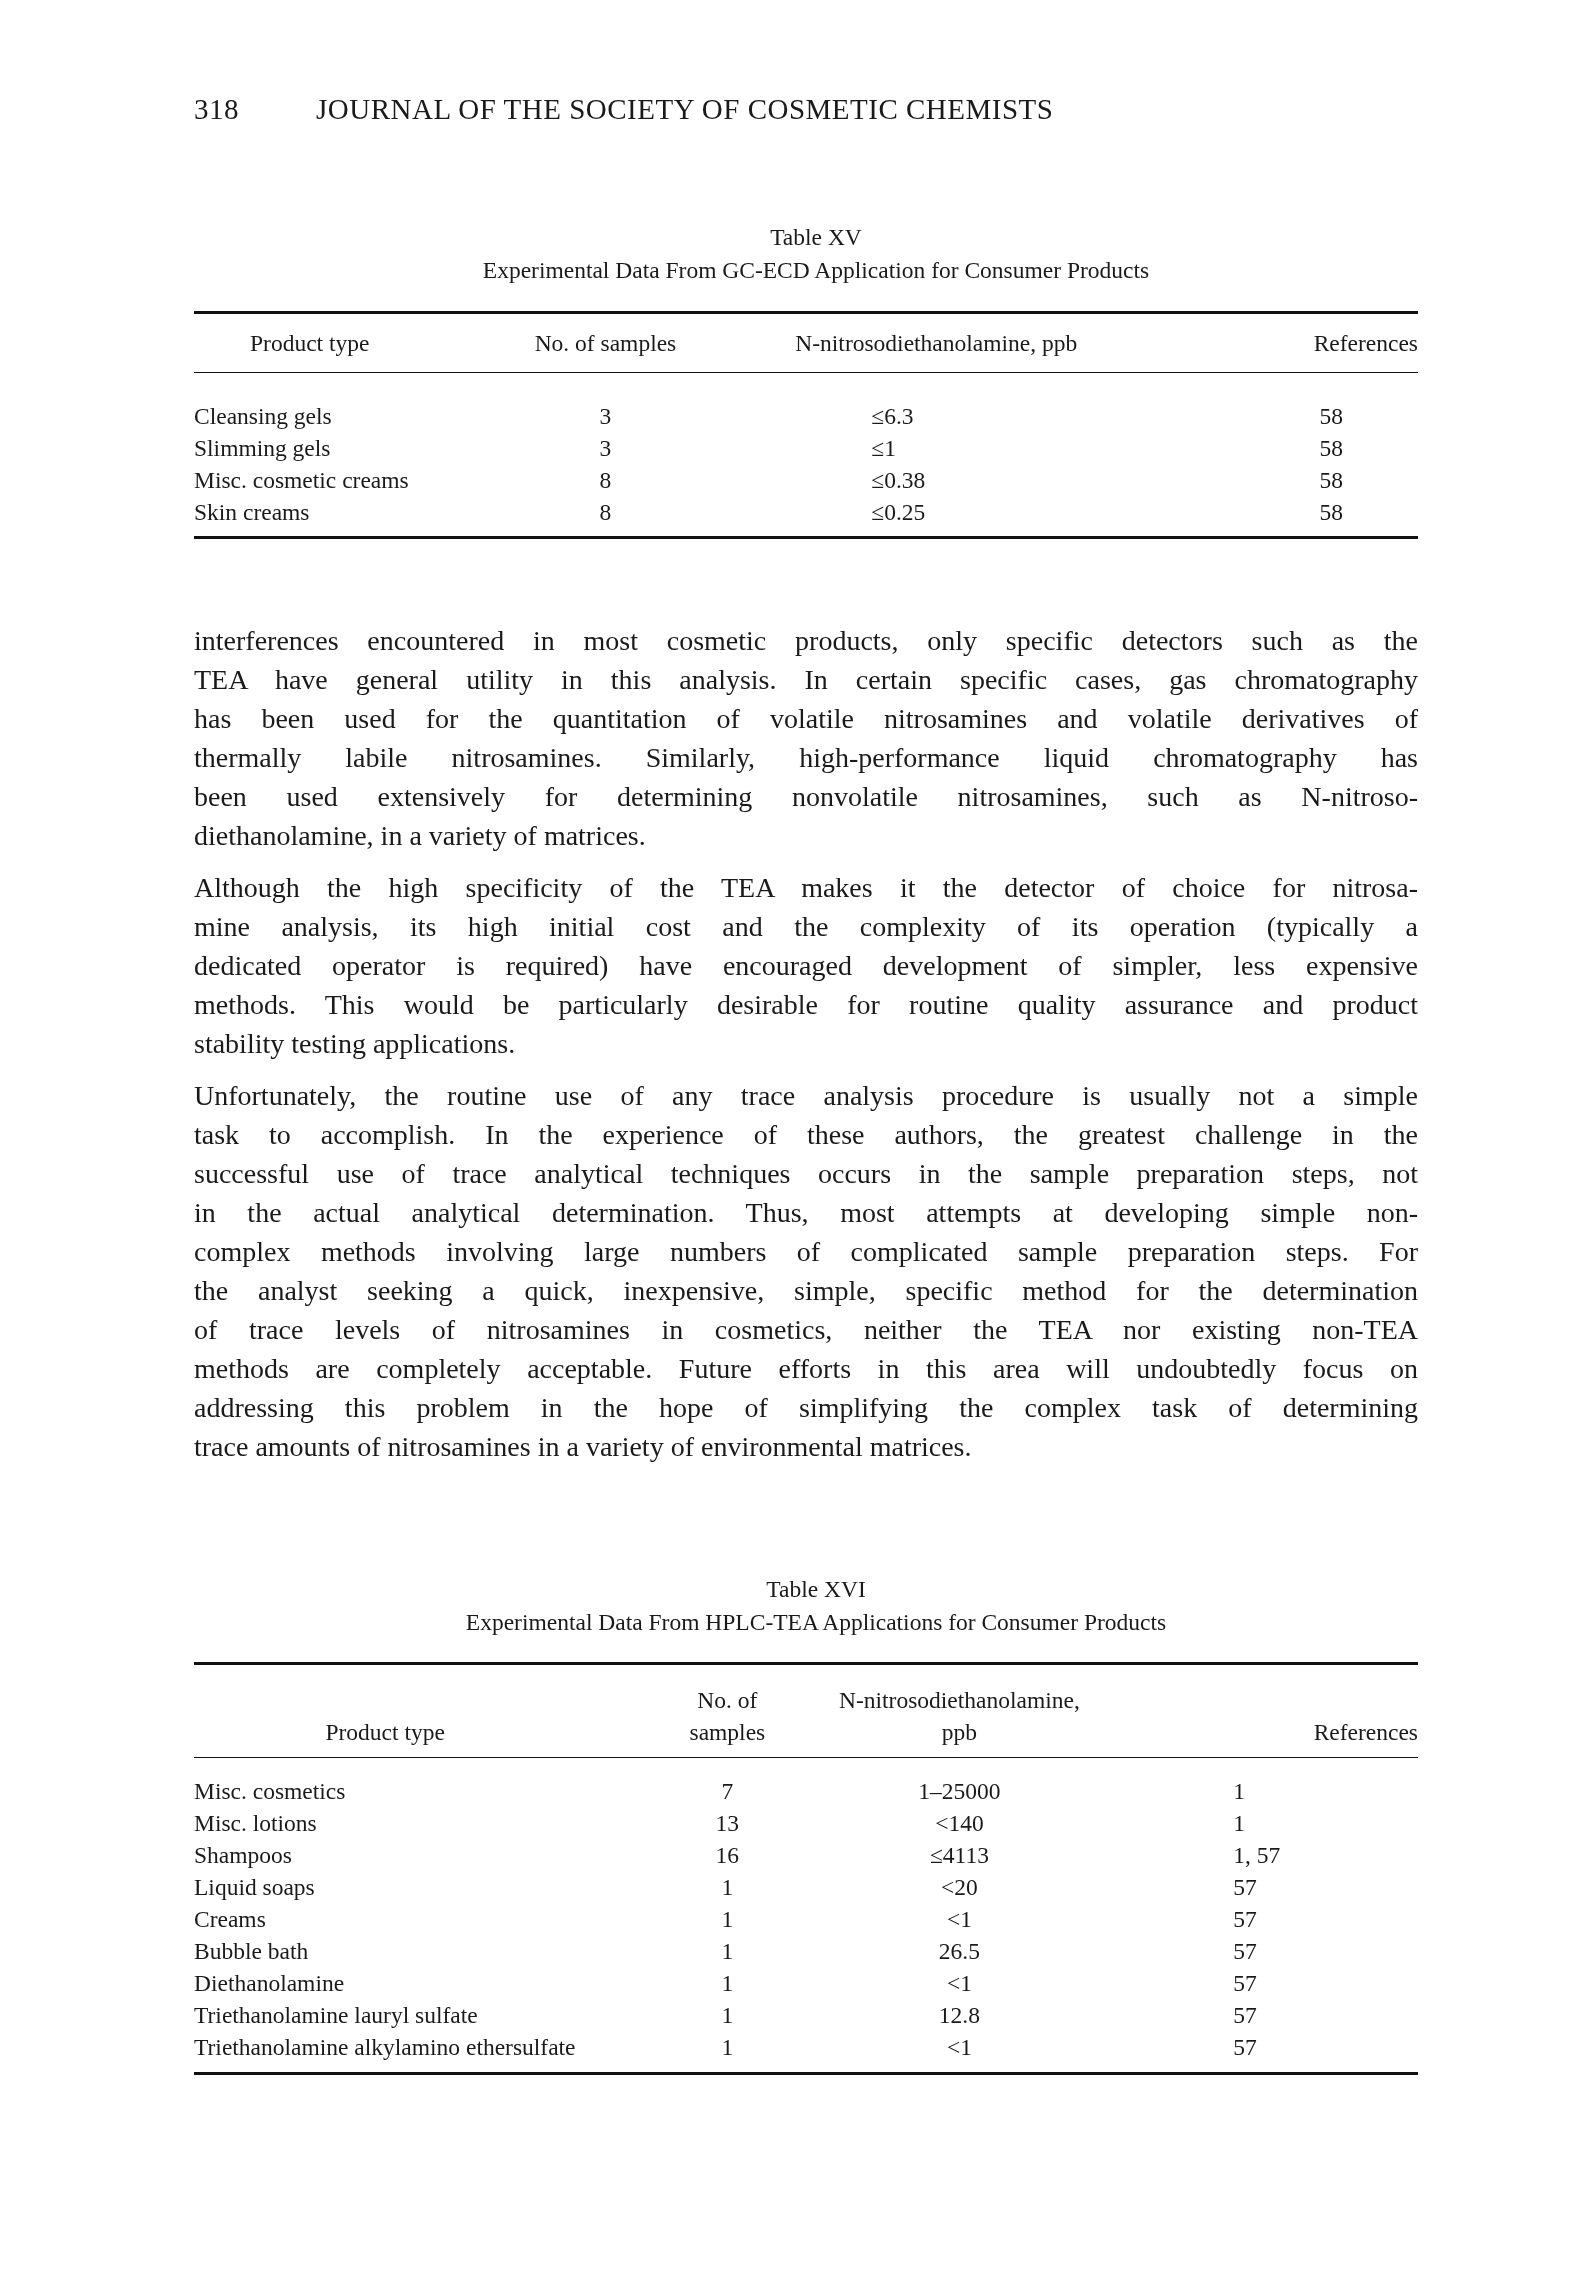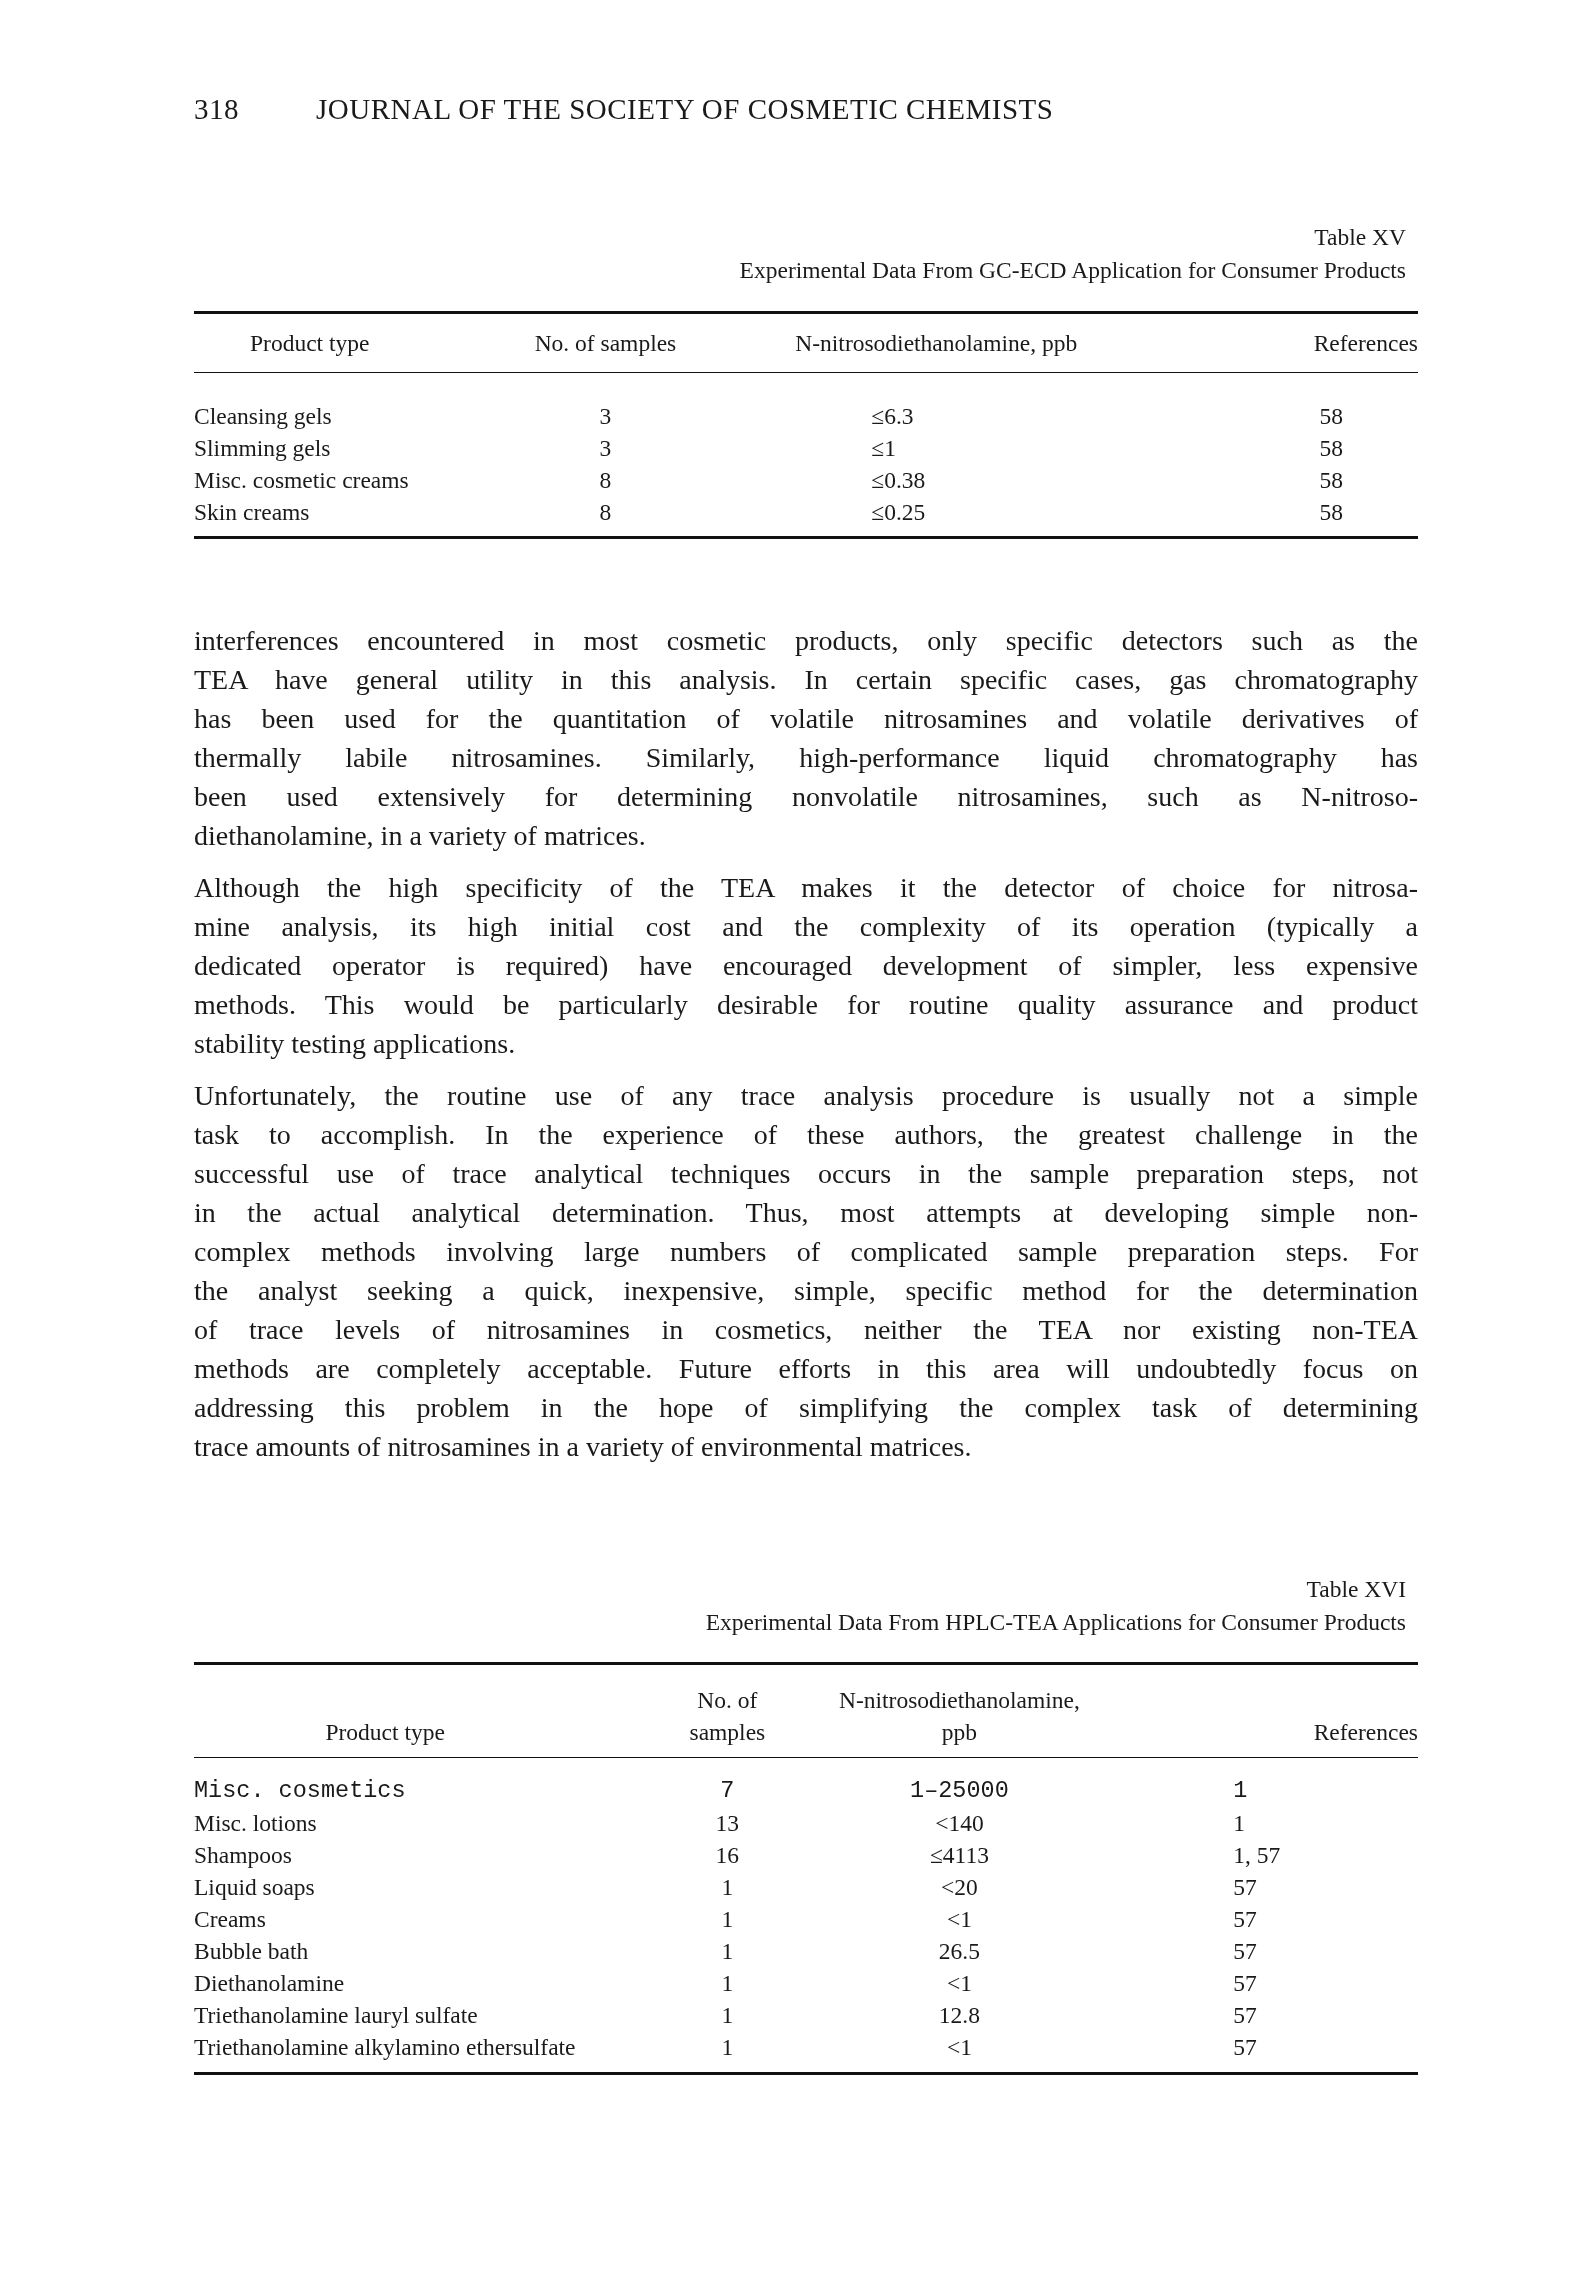--- a/index.html
+++ b/index.html
@@ -5,21 +5,21 @@
   html, body { margin: 0; padding: 0; background: #ffffff; }
   body {
     width: 1589px; height: 2288px; position: relative; overflow: hidden;
     font-family: "Liberation Serif", "DejaVu Serif", serif; color: #1a1a1a;
   }
   .running-head {
     position: absolute; top: 77px; left: 194px;
     font-size: 29px; letter-spacing: 0.5px; margin-top: 16px;
   }
   .running-head .pgnum { display: inline-block; width: 122px; }
-  .caption { position: absolute; left: 182px; width: 1224px; text-align: right; }
+  .caption { position: absolute; left: 204px; width: 1224px; text-align: center; }
   .caption .label { font-size: 23.5px; line-height: 32px; }
   .caption .title { font-size: 23.5px; line-height: 34px; }
 
   table.data { position: absolute; left: 194px; width: 1224px; border-collapse: collapse; font-size: 23.5px; }
   table.data th { font-weight: normal; margin-top: 32px; }
   table.data thead tr th { padding: 0; }
   .rule-top { border-top: 3.8px solid #111; }
   .rule-mid { border-bottom: 1.9px solid #111; }
   .rule-bot { border-bottom: 3.8px solid #111; }
 
@@ -46,21 +46,21 @@
   .body-text .line { display: block; text-align: justify; text-align-last: justify; }
   .body-text .line.end { text-align-last: left; }
   #paras { top: 621px; }
 
   
   #t16-caption { top: 1573px; }
   #t16 { top: 1662px; }
   #t16 thead th { vertical-align: bottom; padding-bottom: 9.4px; line-height: 32px; }
   #t16 thead tr { height: 94px; }
   #t16 tbody td { height: 32px; line-height: 32px; padding: 0; }
-  #t16 tbody tr.first td { padding-top: 17px; font-family: Liberation Mono, monospace; }
+  #t16 tbody tr.first td { padding-top: 17px; }
   #t16 tbody tr.last td { padding-bottom: 9.4px; }
   #t16 .c1 { width: 471px; text-align: left; }
   #t16 thead .c1 { text-align: center; padding-right: 56px; }
   #t16 .c2 { width: 226px; text-align: center; }
   #t16 .c3 { width: 292px; text-align: center; }
   #t16 .c4 { width: 235px; text-align: left; }
   #t16 thead .c4 { text-align: right; }
   #t16 tbody .c4 { padding-left: 137px; }
 </style>
 </head>

